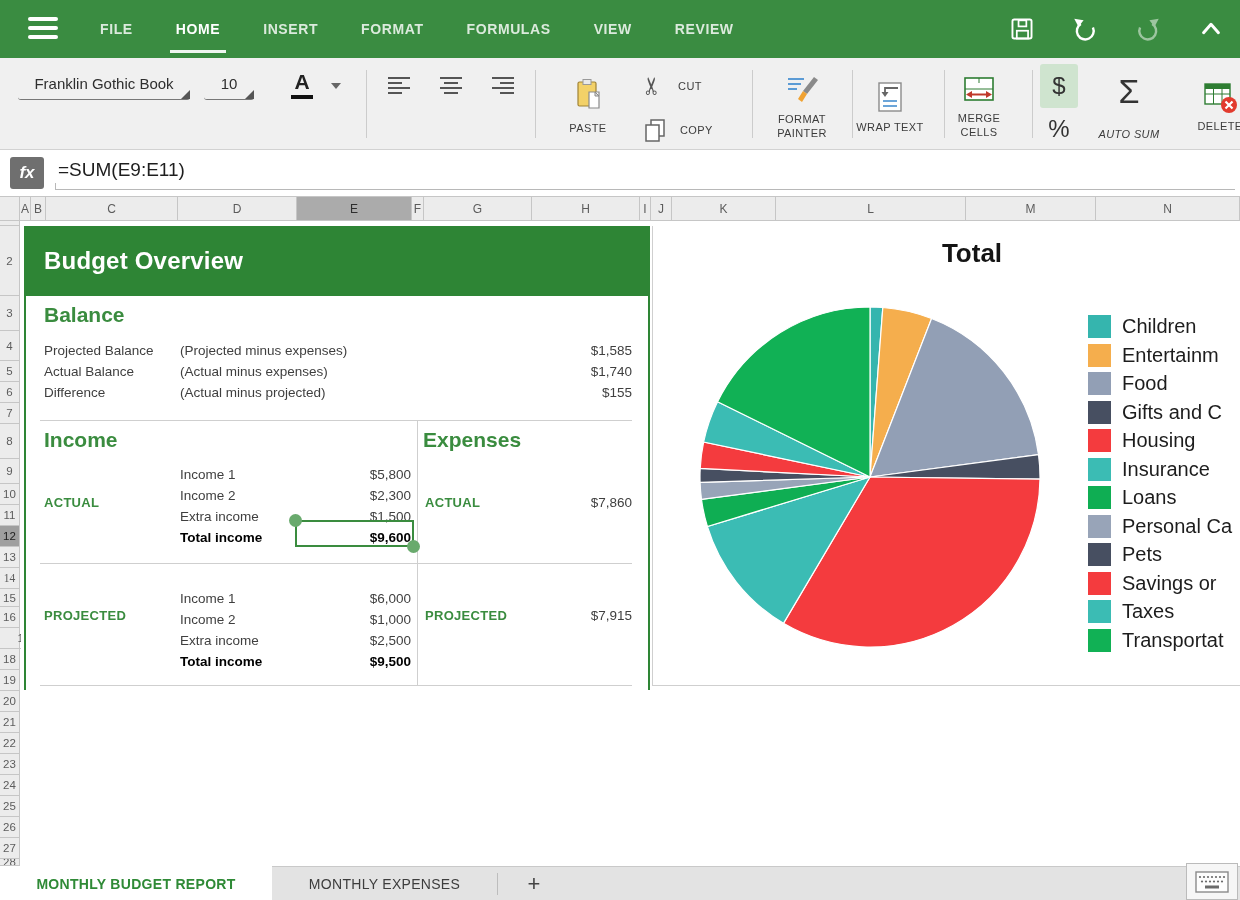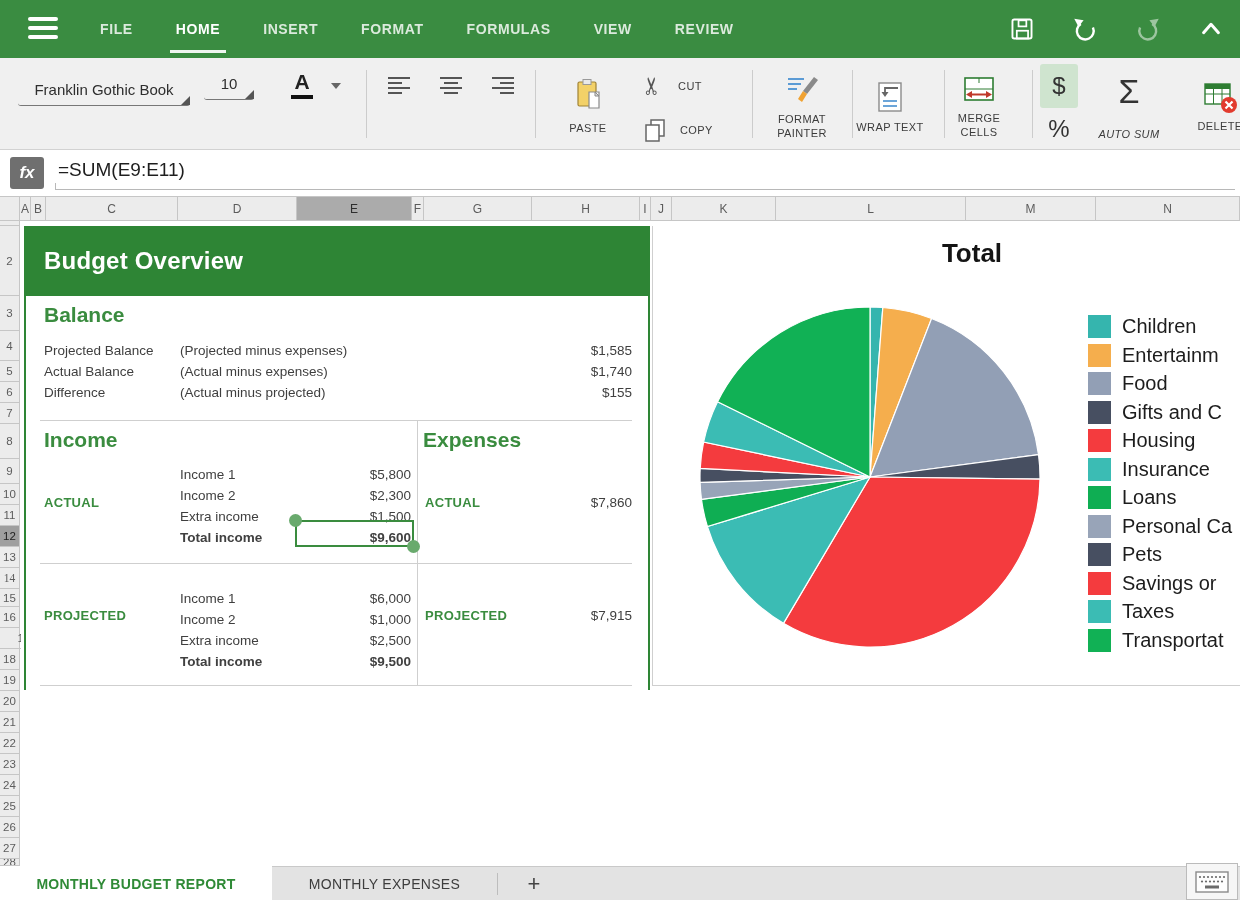--- a/index.html
+++ b/index.html
@@ -58,21 +58,21 @@
   #banner span { color:#fff; font-size:24px; font-weight:bold; margin-left:20px; letter-spacing:.2px; }
   .panel-border { position:absolute; width:2px; background:#2e8535; }
   .sec-head { position:absolute; font-size:21px; font-weight:bold; color:#3a8c3f; cursor:cell; }
   .brow { position:relative; height:21px; }
   .brow .l { position:absolute; left:0; top:2px; font-size:13.5px; color:#3f3f3f; }
   .brow .d { position:absolute; left:136px; top:2px; font-size:13.5px; color:#3f3f3f; }
   .brow .v { position:absolute; right:0; top:2px; font-size:13.5px; color:#3f3f3f; }
   .irow { position:relative; height:21px; }
   .irow .l { position:absolute; left:0; top:2px; font-size:13.5px; color:#3f3f3f; }
   .irow .v { position:absolute; right:2px; top:2px; font-size:13.5px; color:#3f3f3f; }
-  .irow.total .l, .irow.total .v { color:#404040; font-weight:bold; }
+  .irow.total .l, .irow.total .v { color:#000000; font-weight:bold; }
   .actlabel { position:absolute; font-size:13px; font-weight:bold; color:#3a8c3f; letter-spacing:.3px; cursor:cell; }
   .expval { position:absolute; font-size:13.5px; color:#3f3f3f; cursor:cell; }
   #marquee { position:absolute; left:274px; top:299px; width:119px; height:27px; border:2px solid #3a8c3f; }
   .handle { position:absolute; width:13px; height:13px; border-radius:50%; background:#69aa6d; cursor:grab; }
 
   
   #chart-title { position:absolute; left:841px; top:17px; width:220px; text-align:center; font-size:26px; font-weight:bold; color:#141414; }
   #pie-wrap { position:absolute; left:677px; top:84px; width:344px; height:344px; }
   #legend { position:absolute; left:1067px; top:94px; }
   .leg-item { display:flex; align-items:center; margin-bottom:5.5px; cursor:pointer; }
@@ -134,21 +134,21 @@
       <div class="top-icon">
         <svg width="26" height="26" viewBox="0 0 28 28">
           <polyline points="6,18 14,9 22,18" fill="none" stroke="#fff" stroke-width="3.2" stroke-linecap="round" stroke-linejoin="round"></polyline>
         </svg>
       </div>
     </div>
   </div>
 
   <div id="toolbar">
 
-    <div class="tb-btn underln" style="left:18px; top:16px; width:172px; height:32px;">
+    <div class="tb-btn underln" style="left:18px; top:10px; width:172px; height:32px;">
       <span style="font-size:15px; color:#2e2e2e;">Franklin Gothic Book</span>
       <div class="fold" style="position:absolute; right:0; bottom:0;"></div>
     </div>
 
     <div class="tb-btn underln" style="left:204px; top:10px; width:50px; height:32px;">
       <span style="font-size:15px; color:#2e2e2e;">10</span>
       <div class="fold" style="position:absolute; right:0; bottom:0;"></div>
     </div>
 
     <div class="tb-btn" style="left:284px; top:8px; width:36px; height:38px; flex-direction:column;">

